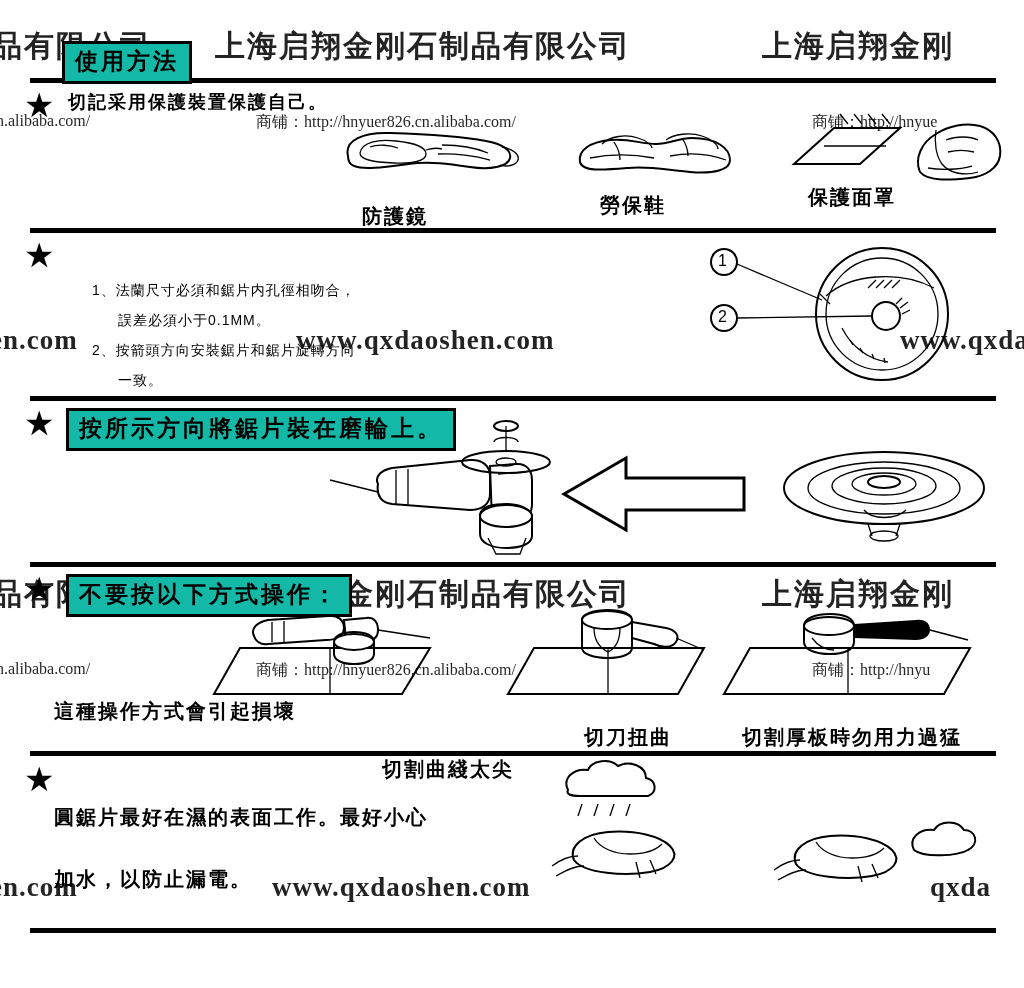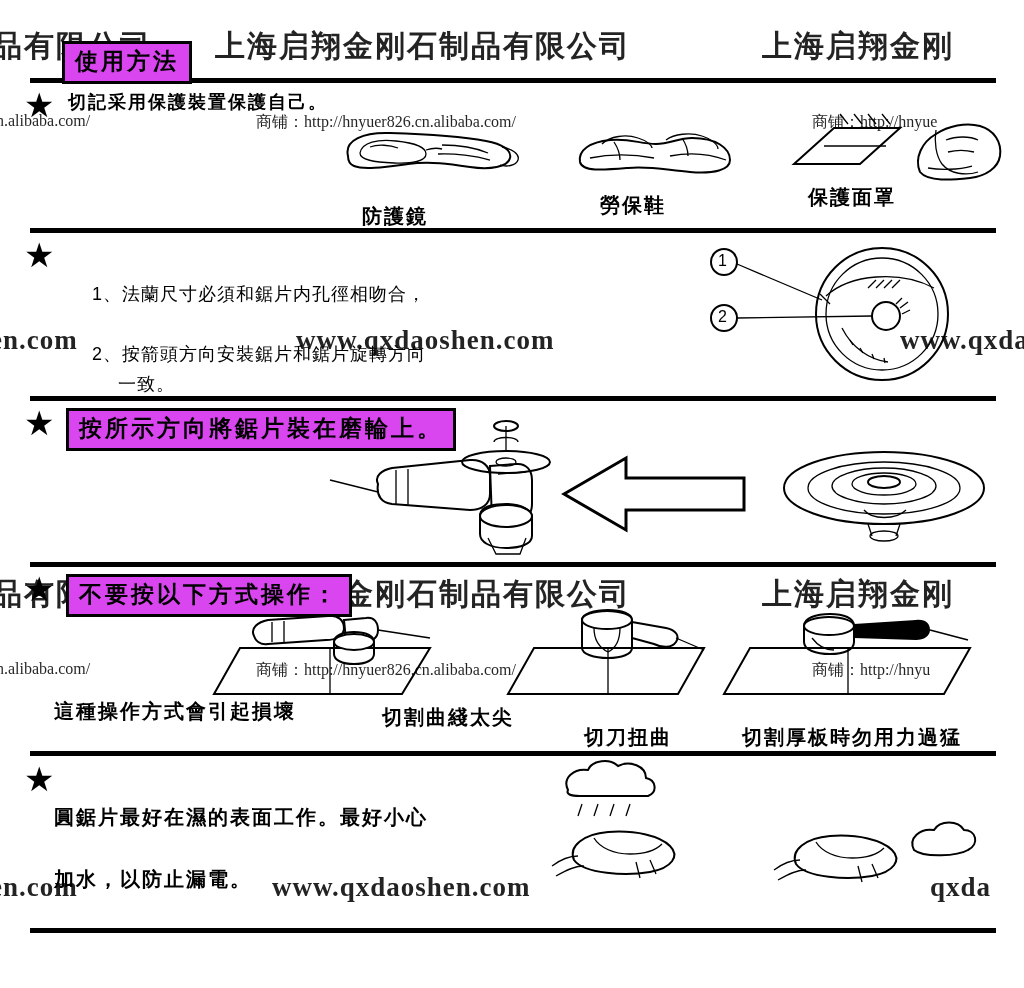--- a/index.html
+++ b/index.html
@@ -19,25 +19,25 @@
   .wm-mid{font-size:16px;letter-spacing:0px;opacity:.92;font-family:"Liberation Serif","DejaVu Serif",serif;}
   .wm-dot{font-size:27px;font-weight:bold;letter-spacing:1px;opacity:.92;font-family:"Liberation Serif","DejaVu Serif",serif;}
 
   
   .rule{position:absolute;left:30px;width:966px;height:5px;background:#000;}
 
   
   .star{position:absolute;font-size:34px;line-height:34px;}
   .box-title{
     position:absolute;border:3px solid #000;padding:2px 10px 4px 10px;
-    font-weight:bold;font-size:23px;letter-spacing:3px;background:#d946ef;
+    font-weight:bold;font-size:23px;letter-spacing:3px;background:#14b8a6;
   }
   .h-line{position:absolute;font-weight:bold;font-size:18px;letter-spacing:2px;white-space:nowrap;}
   .caption{position:absolute;font-weight:bold;font-size:20px;letter-spacing:2px;white-space:nowrap;}
-  .body-txt{position:absolute;font-size:18px;letter-spacing:1px;white-space:nowrap;}
+  .body-txt{position:absolute;font-size:14px;letter-spacing:1px;white-space:nowrap;}
   .body-bold{position:absolute;font-size:20px;font-weight:bold;letter-spacing:2px;white-space:nowrap;}
   svg{overflow:visible;}
   .ln{fill:none;stroke:#000;stroke-width:2;}
   .ln3{fill:none;stroke:#000;stroke-width:3;}
   .ln1{fill:none;stroke:#000;stroke-width:1.3;}
   .fillw{fill:#fff;stroke:#000;stroke-width:2;}
   .fillk{fill:#000;stroke:none;}
 </style>
 </head>
 <body>
@@ -113,20 +113,21 @@
     <path class="ln1" d="M146,24 C144,36 146,50 152,58 C160,68 176,70 188,66"></path>
     <path class="ln1" d="M156,34 C166,30 180,30 188,34"></path>
     <path class="ln1" d="M158,46 C166,44 176,44 184,46"></path>
     <path class="ln1" d="M138,62 C150,64 168,64 182,60"></path>
   </svg>
   <div class="caption" style="left:808px;top:184px;">保護面罩</div>
 
   <div class="star" style="left:24px;top:238px;">★</div>
 
   <div class="body-txt" style="left:92px;top:282px;">1、法蘭尺寸必須和鋸片内孔徑相吻合，</div>
+  <div class="body-txt" style="left:118px;top:312px;">誤差必須小于0.1MM。</div>
   <div class="body-txt" style="left:92px;top:342px;">2、按箭頭方向安裝鋸片和鋸片旋轉方向</div>
   <div class="body-txt" style="left:118px;top:372px;">一致。</div>
 
   <svg style="position:absolute;left:700px;top:244px;" width="290" height="146" viewBox="0 0 290 146">
     <circle class="ln" cx="182" cy="70" r="66"></circle>
     <circle class="ln1" cx="182" cy="70" r="56"></circle>
     <path class="ln1" d="M126,52 C150,30 200,26 234,44"></path>
     <circle class="fillw" cx="186" cy="72" r="14"></circle>
     <path class="ln1" d="M196,60 L202,54 M200,64 L208,58 M202,70 L210,66"></path>
     <path class="ln1" d="M168,44 L176,36 M176,44 L184,36 M184,44 L192,36 M192,44 L200,36"></path>
@@ -181,21 +182,21 @@
   <svg style="position:absolute;left:180px;top:608px;" width="270" height="110" viewBox="0 0 270 110">
     <path class="ln" d="M34,86 L60,40 L250,40 L222,86 Z" fill="#fff"></path>
     <path class="ln1" d="M150,40 L150,86"></path>
     <path class="ln" d="M74,28 C70,20 78,14 88,12 L148,8 C158,7 164,12 164,20 C164,28 156,32 146,32 L88,36 C80,37 76,34 74,28 Z"></path>
     <path class="ln1" d="M92,14 L92,34 M104,13 L104,34"></path>
     <path class="ln" d="M164,12 L186,10 C194,9 198,14 198,22 C198,30 192,34 184,34 L166,32 Z"></path>
     <path class="ln" d="M154,34 C154,28 162,24 174,24 C186,24 194,28 194,34 L194,46 C194,52 186,56 174,56 C162,56 154,52 154,46 Z"></path>
     <ellipse class="fillw" cx="174" cy="34" rx="20" ry="8"></ellipse>
     <path class="ln1" d="M198,22 L250,30"></path>
   </svg>
-  <div class="caption" style="left:382px;top:704px;">切割曲綫太尖</div>
+  <div class="caption" style="left:382px;top:756px;">切割曲綫太尖</div>
 
   <svg style="position:absolute;left:490px;top:608px;" width="230" height="110" viewBox="0 0 230 110">
     <path class="ln" d="M18,86 L44,40 L214,40 L188,86 Z" fill="#fff"></path>
     <path class="ln1" d="M118,40 L118,86"></path>
     <path class="ln" d="M92,12 C92,6 104,2 118,2 C132,2 142,6 142,12 L142,40 C142,46 132,50 118,50 C104,50 92,46 92,40 Z"></path>
     <ellipse class="fillw" cx="117" cy="12" rx="25" ry="9"></ellipse>
     <path class="ln1" d="M104,20 C104,32 110,40 118,44"></path>
     <path class="ln1" d="M130,20 C130,32 126,40 118,44"></path>
     <path class="ln" d="M142,14 L176,20 C186,22 190,28 186,34 C182,40 172,40 164,36 L142,30 Z"></path>
     <path class="ln1" d="M186,30 L214,42"></path>

